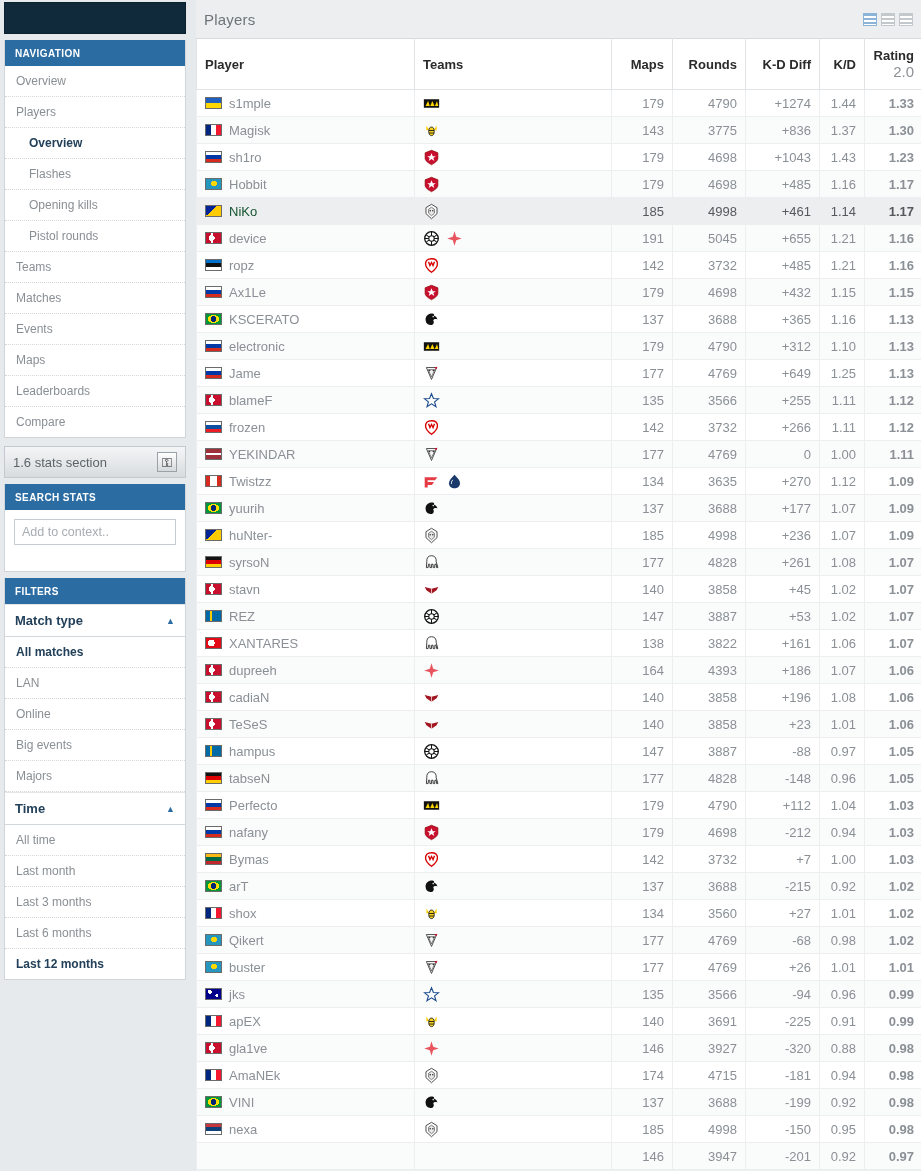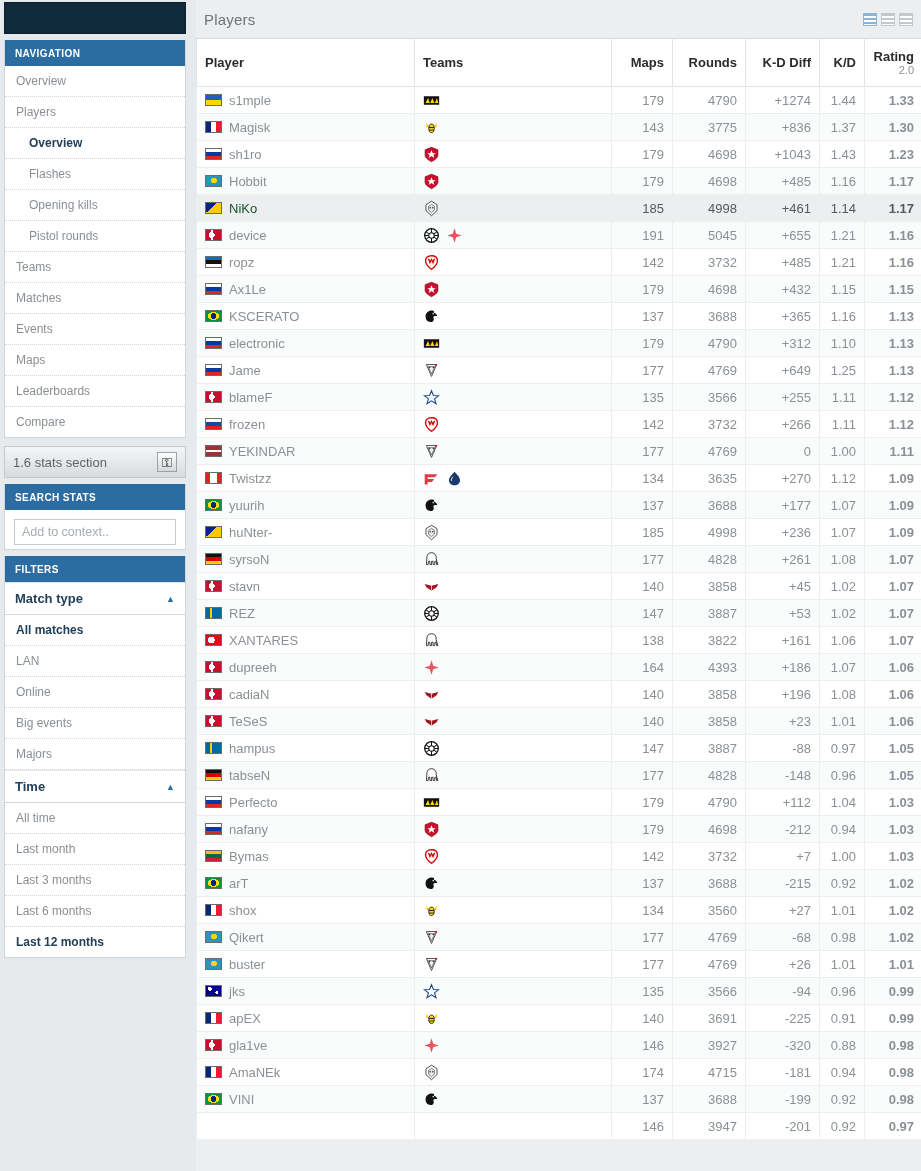--- a/index.html
+++ b/index.html
@@ -60,21 +60,21 @@
   }
   .stats16 .lbl { font-size: 13px; color: #5c6469; }
   .cticon {
     width: 20px; height: 20px;
     background: linear-gradient(to bottom,#fefefe,#d5d9dc);
     border: 1px solid #9aa1a7;
     display: flex; align-items: center; justify-content: center;
     font-size: 13px; color: #111; line-height: 1;
   }
 
-  .search-wrap { padding: 9px 9px 4px 9px; background: #fff; }
+  .search-wrap { padding: 9px 9px 26px 9px; background: #fff; }
   .search-input {
     width: 100%; height: 26px;
     border: 1px solid #c6ccd1;
     background: #fff;
     font-size: 12.5px;
     color: #555;
     padding: 0 7px;
     font-family: "Liberation Sans", sans-serif;
   }
   .search-input::placeholder { color: #a7adb2; }
@@ -123,21 +123,21 @@
     border-top: 1px solid #d6dadd;
     color: #2b2b2b;
     font-weight: bold;
     font-size: 13px;
     text-align: left;
     padding: 9px 8px;
     height: 48px;
     vertical-align: middle;
   }
   table.stats thead th.num { text-align: right; }
-  table.stats thead th .sub { display:block; font-weight: normal; color: #8b9197; font-size: 11px; }
+  table.stats thead th .sub { display:block; font-weight: normal; color: #8b9197; font-size: 15px; }
 
   table.stats tbody td {
     border: 1px solid #eceef0;
     padding: 0 8px;
     height: 27px;
     color: #8a9096;
     vertical-align: middle;
     white-space: nowrap;
     overflow: hidden;
   }
@@ -1094,20 +1094,43 @@
                   </svg></span>
               </div>
             </td>
             <td class="num">137</td>
             <td class="num">3688</td>
             <td class="num neg">-199</td>
             <td class="num">0.92</td>
             <td class="rating r-lo">0.98</td>
           </tr>
           <tr class="">
+            <td>
+              <div class="pname">
+                <span class="flag" style="background:linear-gradient(to bottom,#c6363c 0 33%,#0c4076 33% 66%,#fff 66% 100%);"></span>
+                <span class="pn">nexa</span>
+              </div>
+            </td>
+            <td>
+              <div class="teamcell">
+                <span class="logo"><svg viewBox="0 0 20 20" width="17" height="17">
+                    <path d="M10 1.5 L16.5 5.5 V12.5 L10 18.5 L3.5 12.5 V5.5 Z" fill="#fff" stroke="#444" stroke-width="1.1"></path>
+                    <path d="M10 5 L13.4 7.3 V12 L10 15 L6.6 12 V7.3 Z" fill="#e8e8e8" stroke="#555" stroke-width="0.9"></path>
+                    <circle cx="8.5" cy="9" r="0.9" fill="#333"></circle>
+                    <circle cx="11.5" cy="9" r="0.9" fill="#333"></circle>
+                  </svg></span>
+              </div>
+            </td>
+            <td class="num">185</td>
+            <td class="num">4998</td>
+            <td class="num neg">-150</td>
+            <td class="num">0.95</td>
+            <td class="rating r-lo">0.98</td>
+          </tr>
+          <tr class="">
             <td></td>
             <td></td>
             <td class="num">146</td>
             <td class="num">3947</td>
             <td class="num neg">-201</td>
             <td class="num">0.92</td>
             <td class="rating r-lo">0.97</td>
           </tr>
         </tbody>
     </table>

